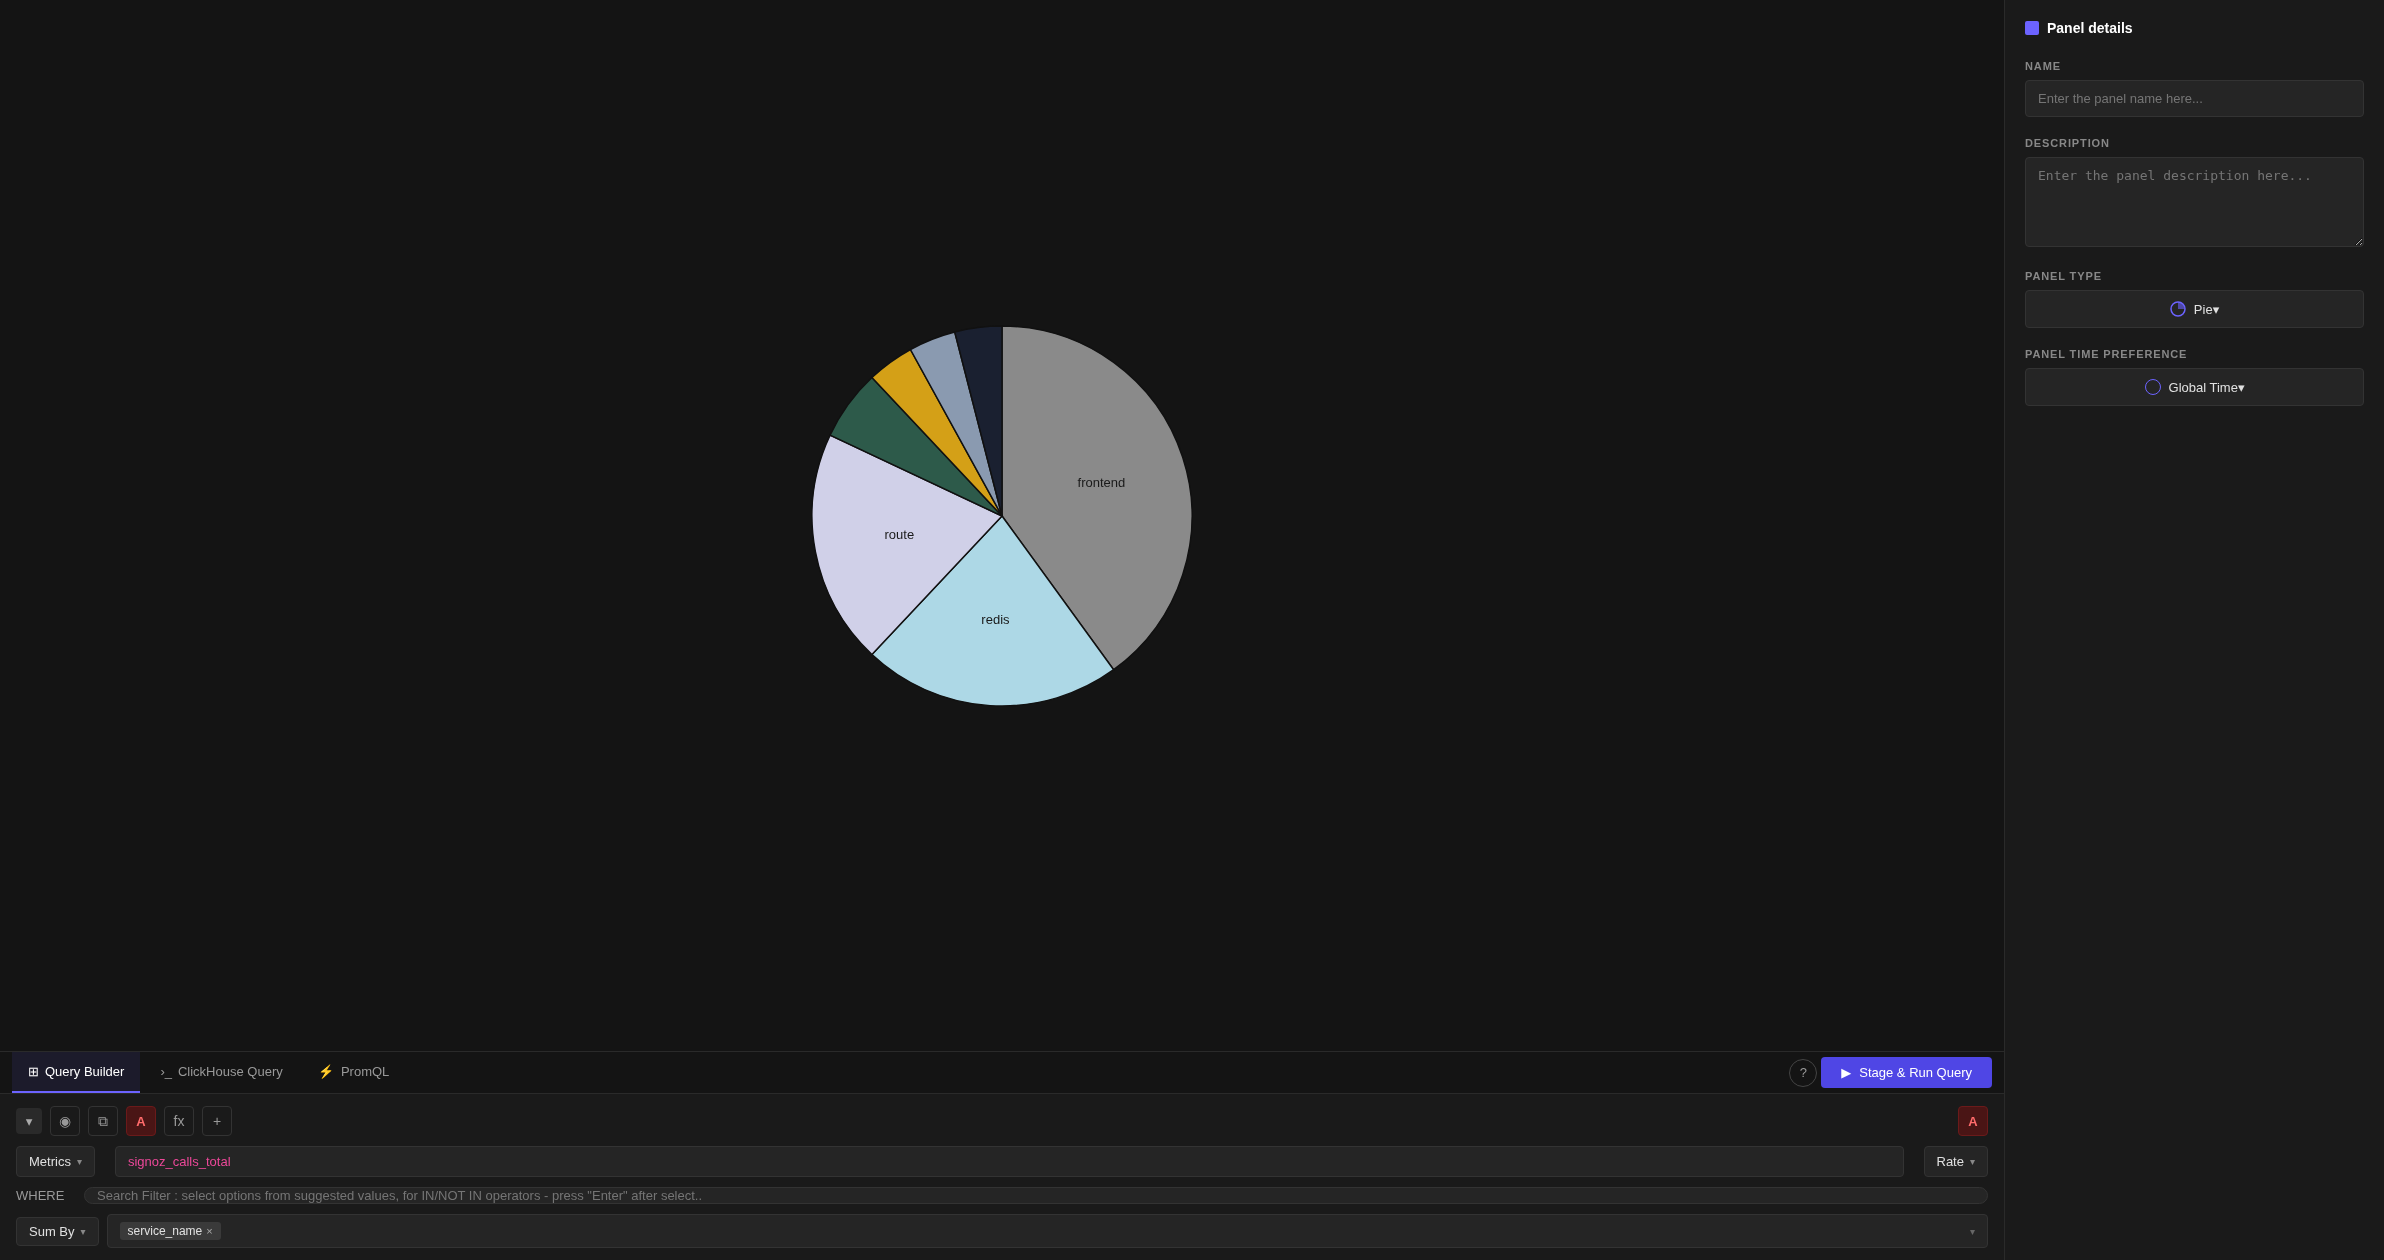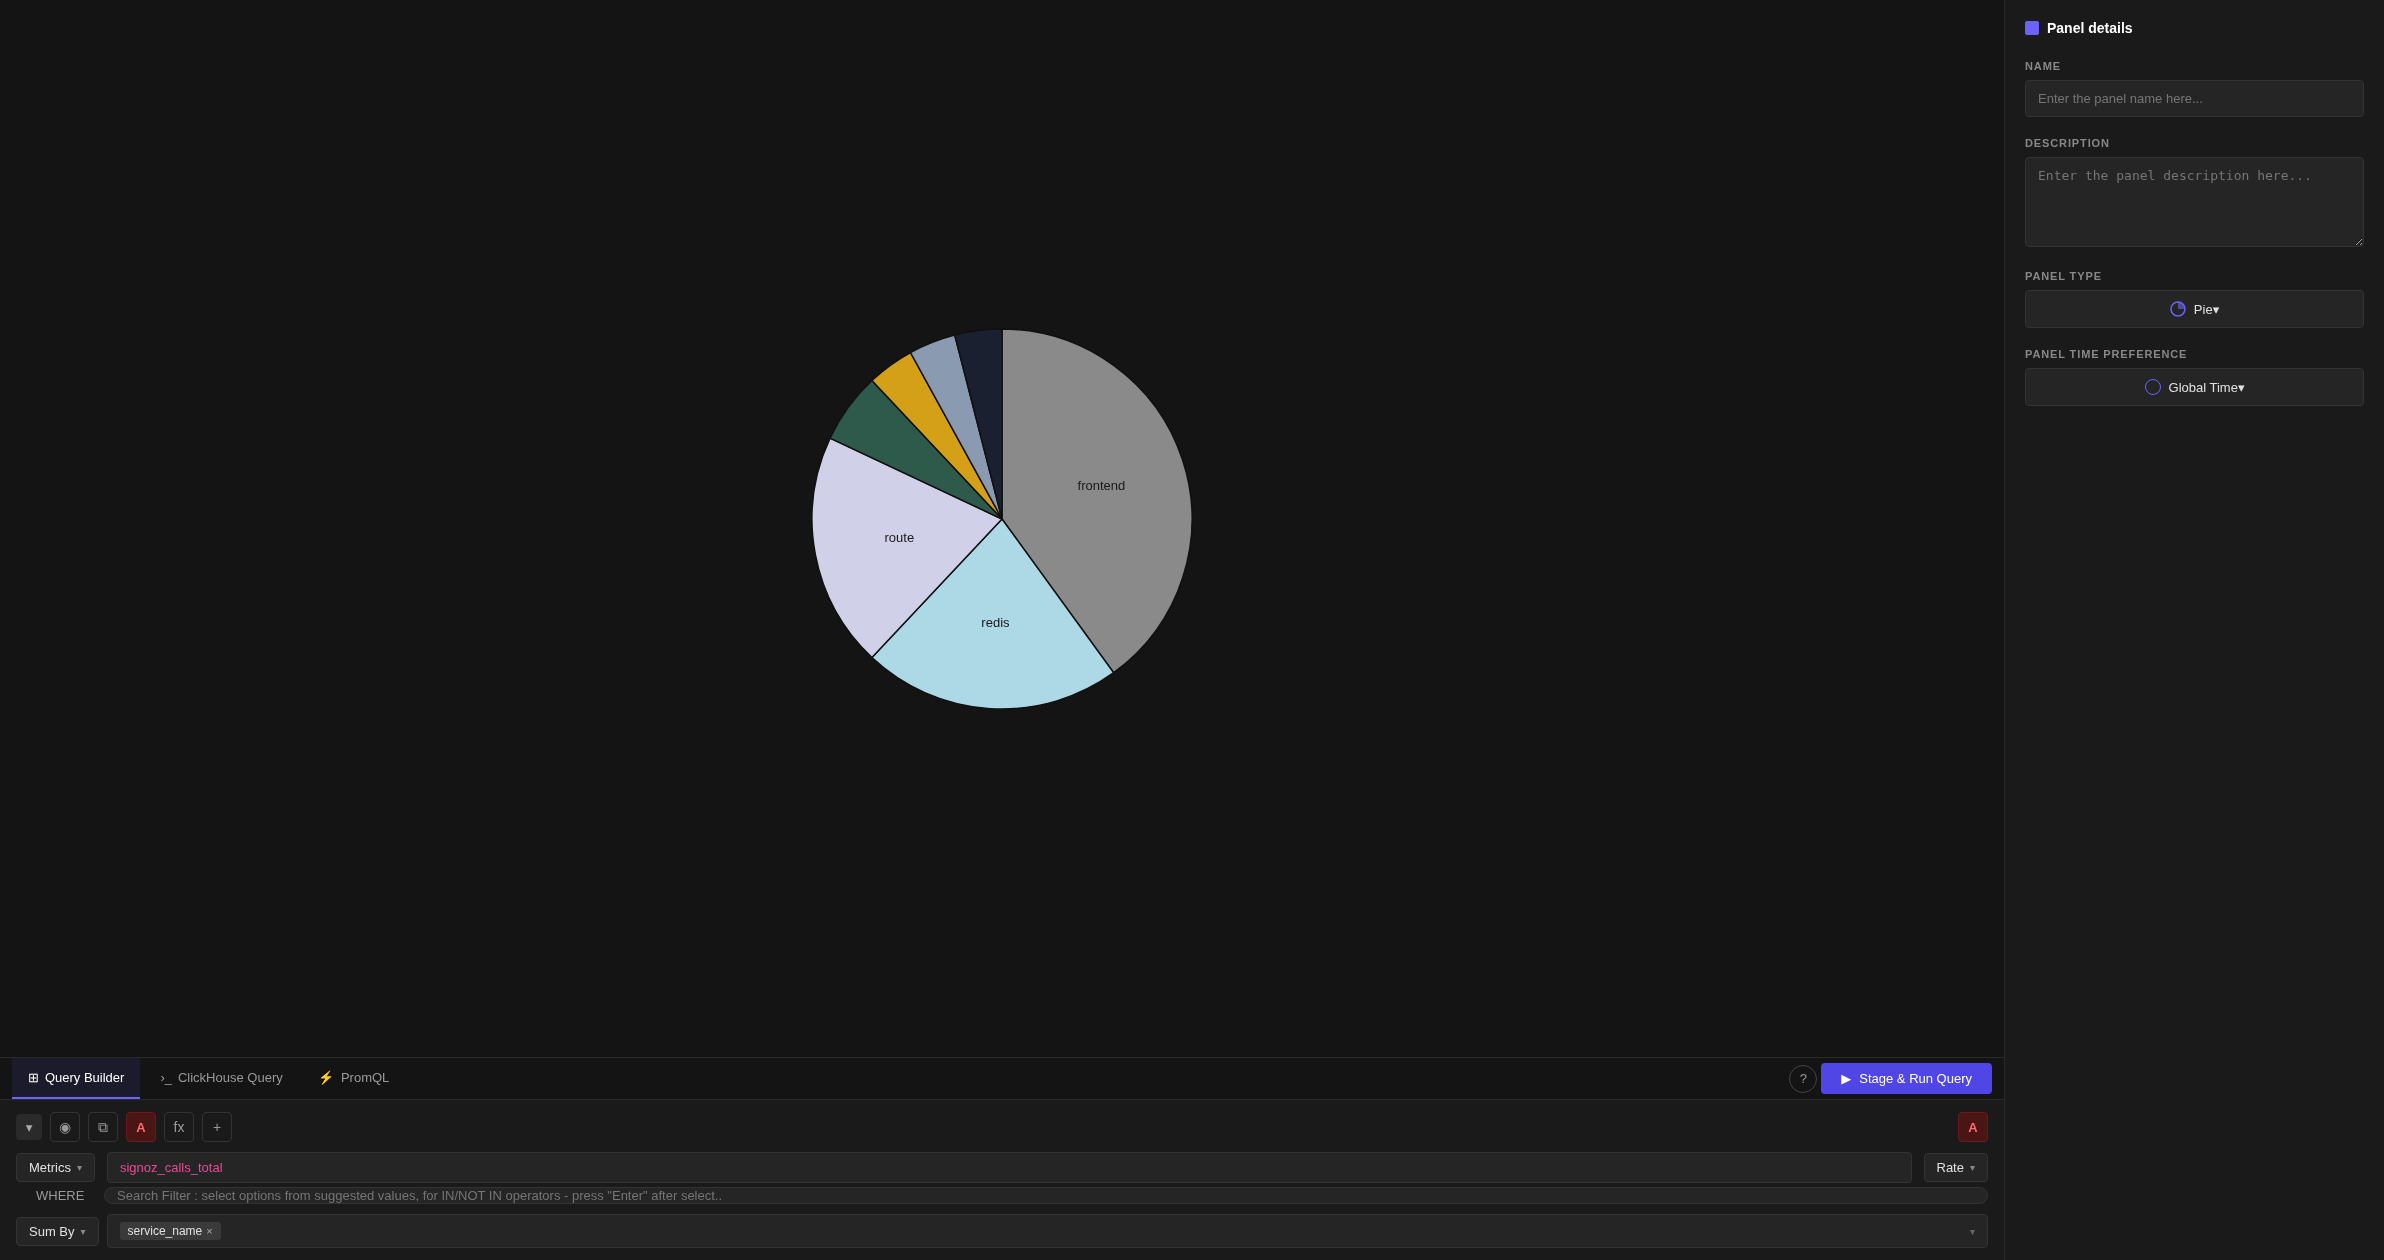--- a/index.html
+++ b/index.html
@@ -152,23 +152,22 @@
       color: #aaa;
       cursor: pointer;
       display: flex;
       align-items: center;
       justify-content: center;
     }
 
     
     .metrics-row {
       display: flex;
-      align-items: center;
-      gap: 12px;
-      margin-bottom: 4px;
+      gap: 20px;
+      margin-bottom: 10px;
       padding-left: 0;
     }
 
     .select-pill {
       display: flex;
       align-items: center;
       gap: 6px;
       padding: 6px 12px;
       background: #252525;
       border: 1px solid #333;
@@ -200,21 +199,20 @@
       display: flex;
       align-items: center;
       gap: 8px;
       margin-bottom: 10px;
     }
 
     .where-label {
       color: #999;
       font-size: 13px;
       min-width: 60px;
-      margin-left: 20px;
     }
 
     .filter-input {
       flex: 1;
       padding: 0 12px;
       background: #252525;
       border: 1px solid #333;
       border-radius: 12px;
       color: #666;
       font-size: 13px;

